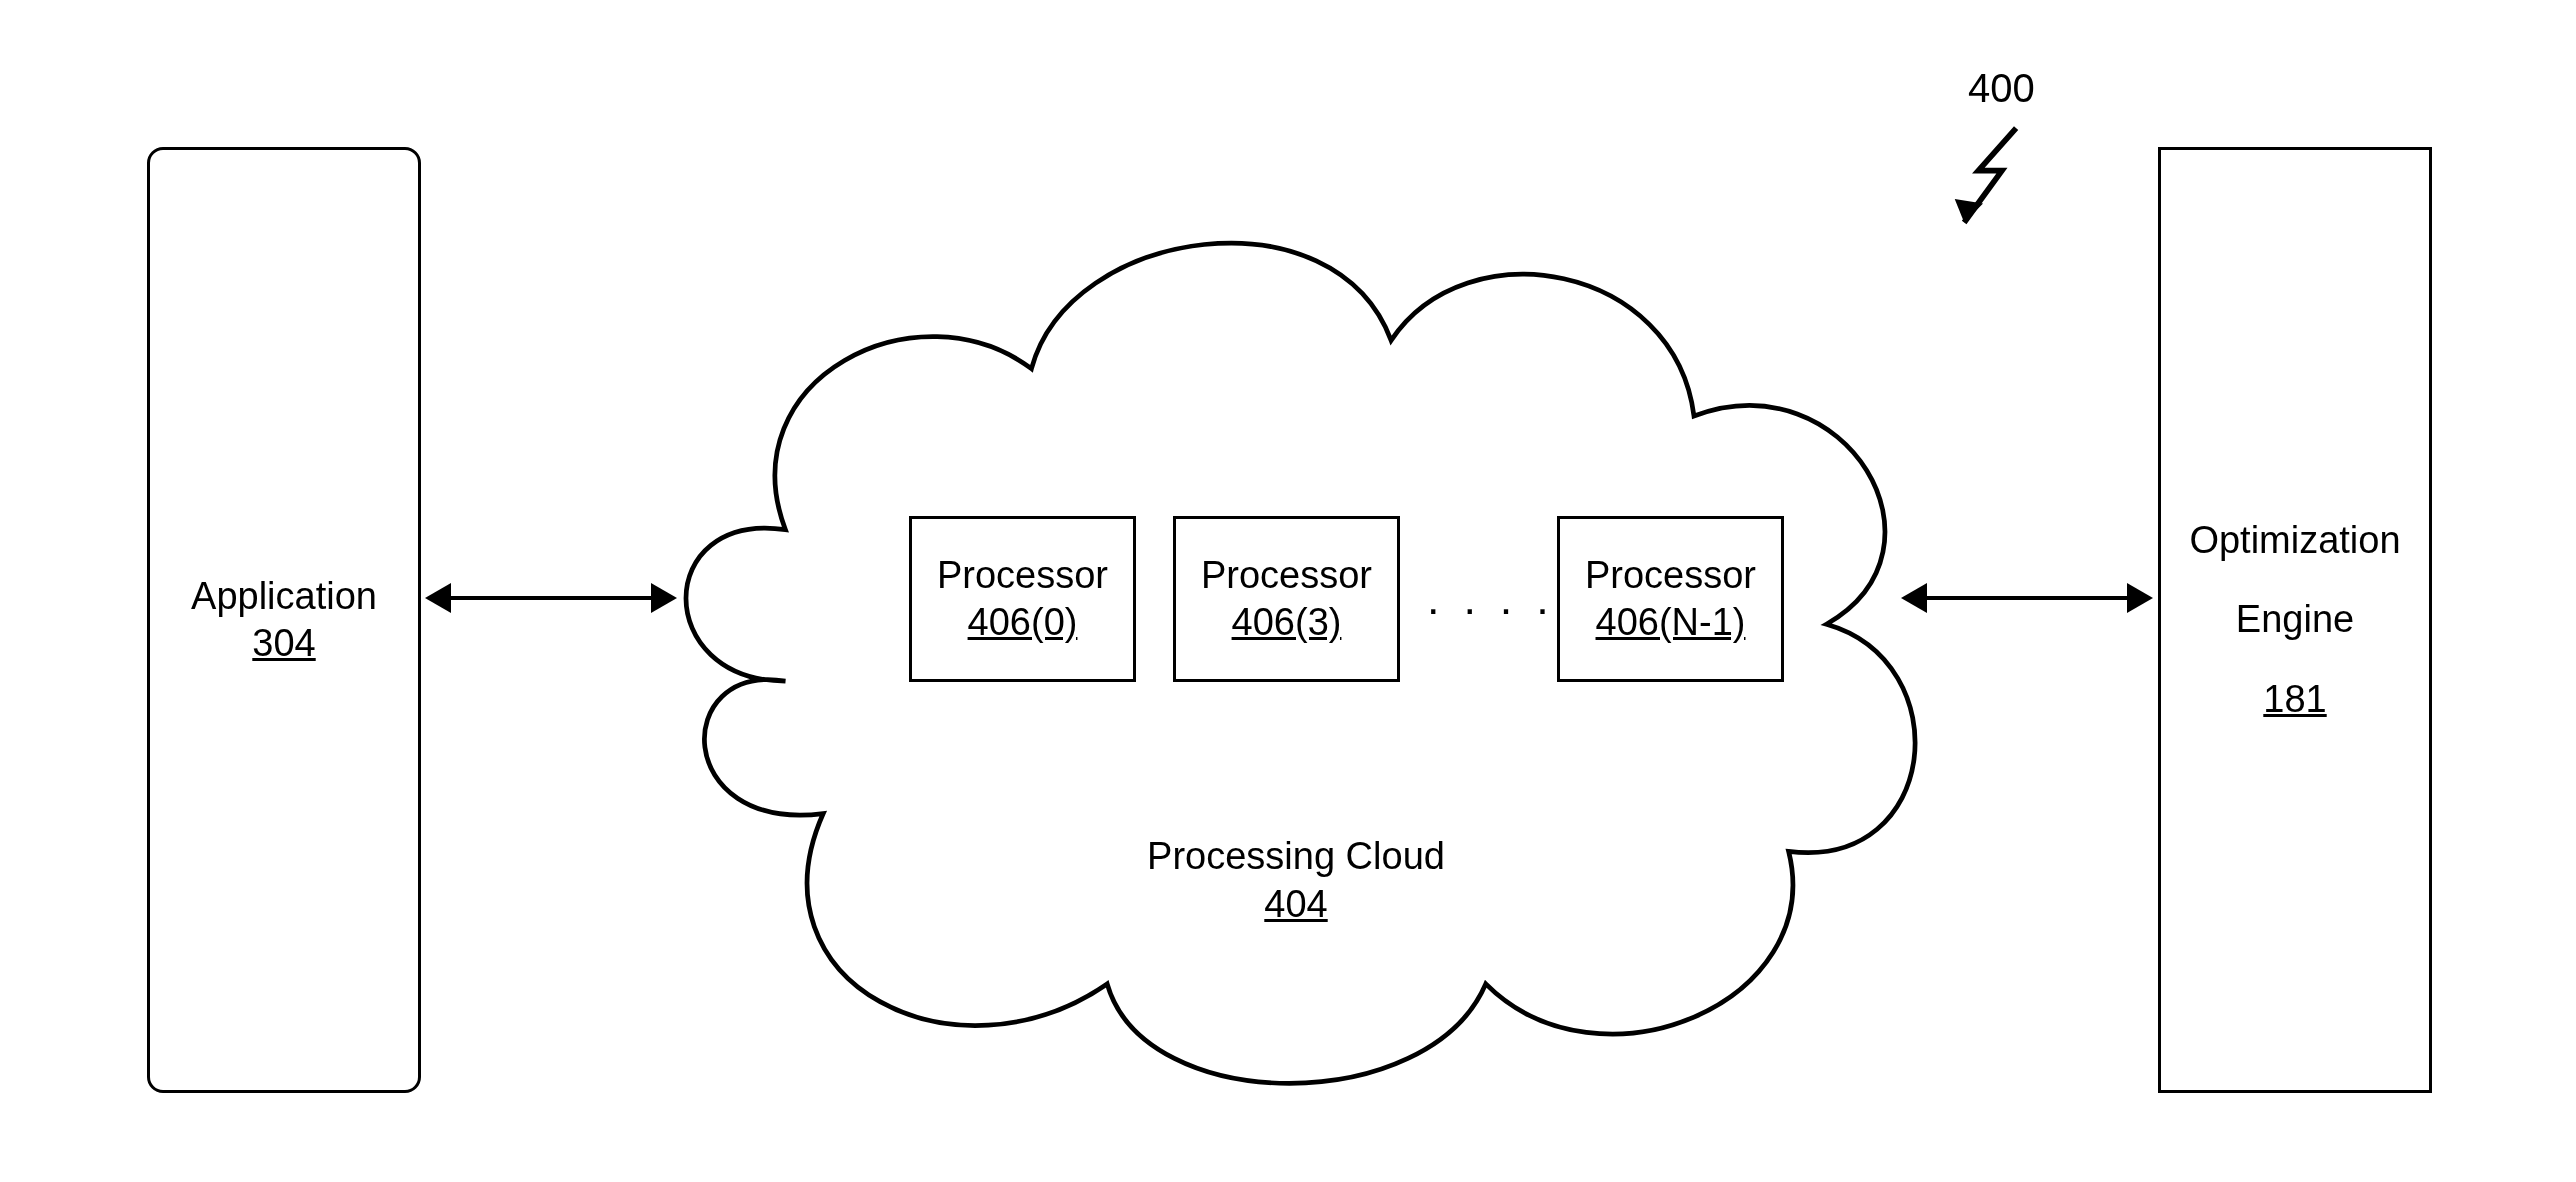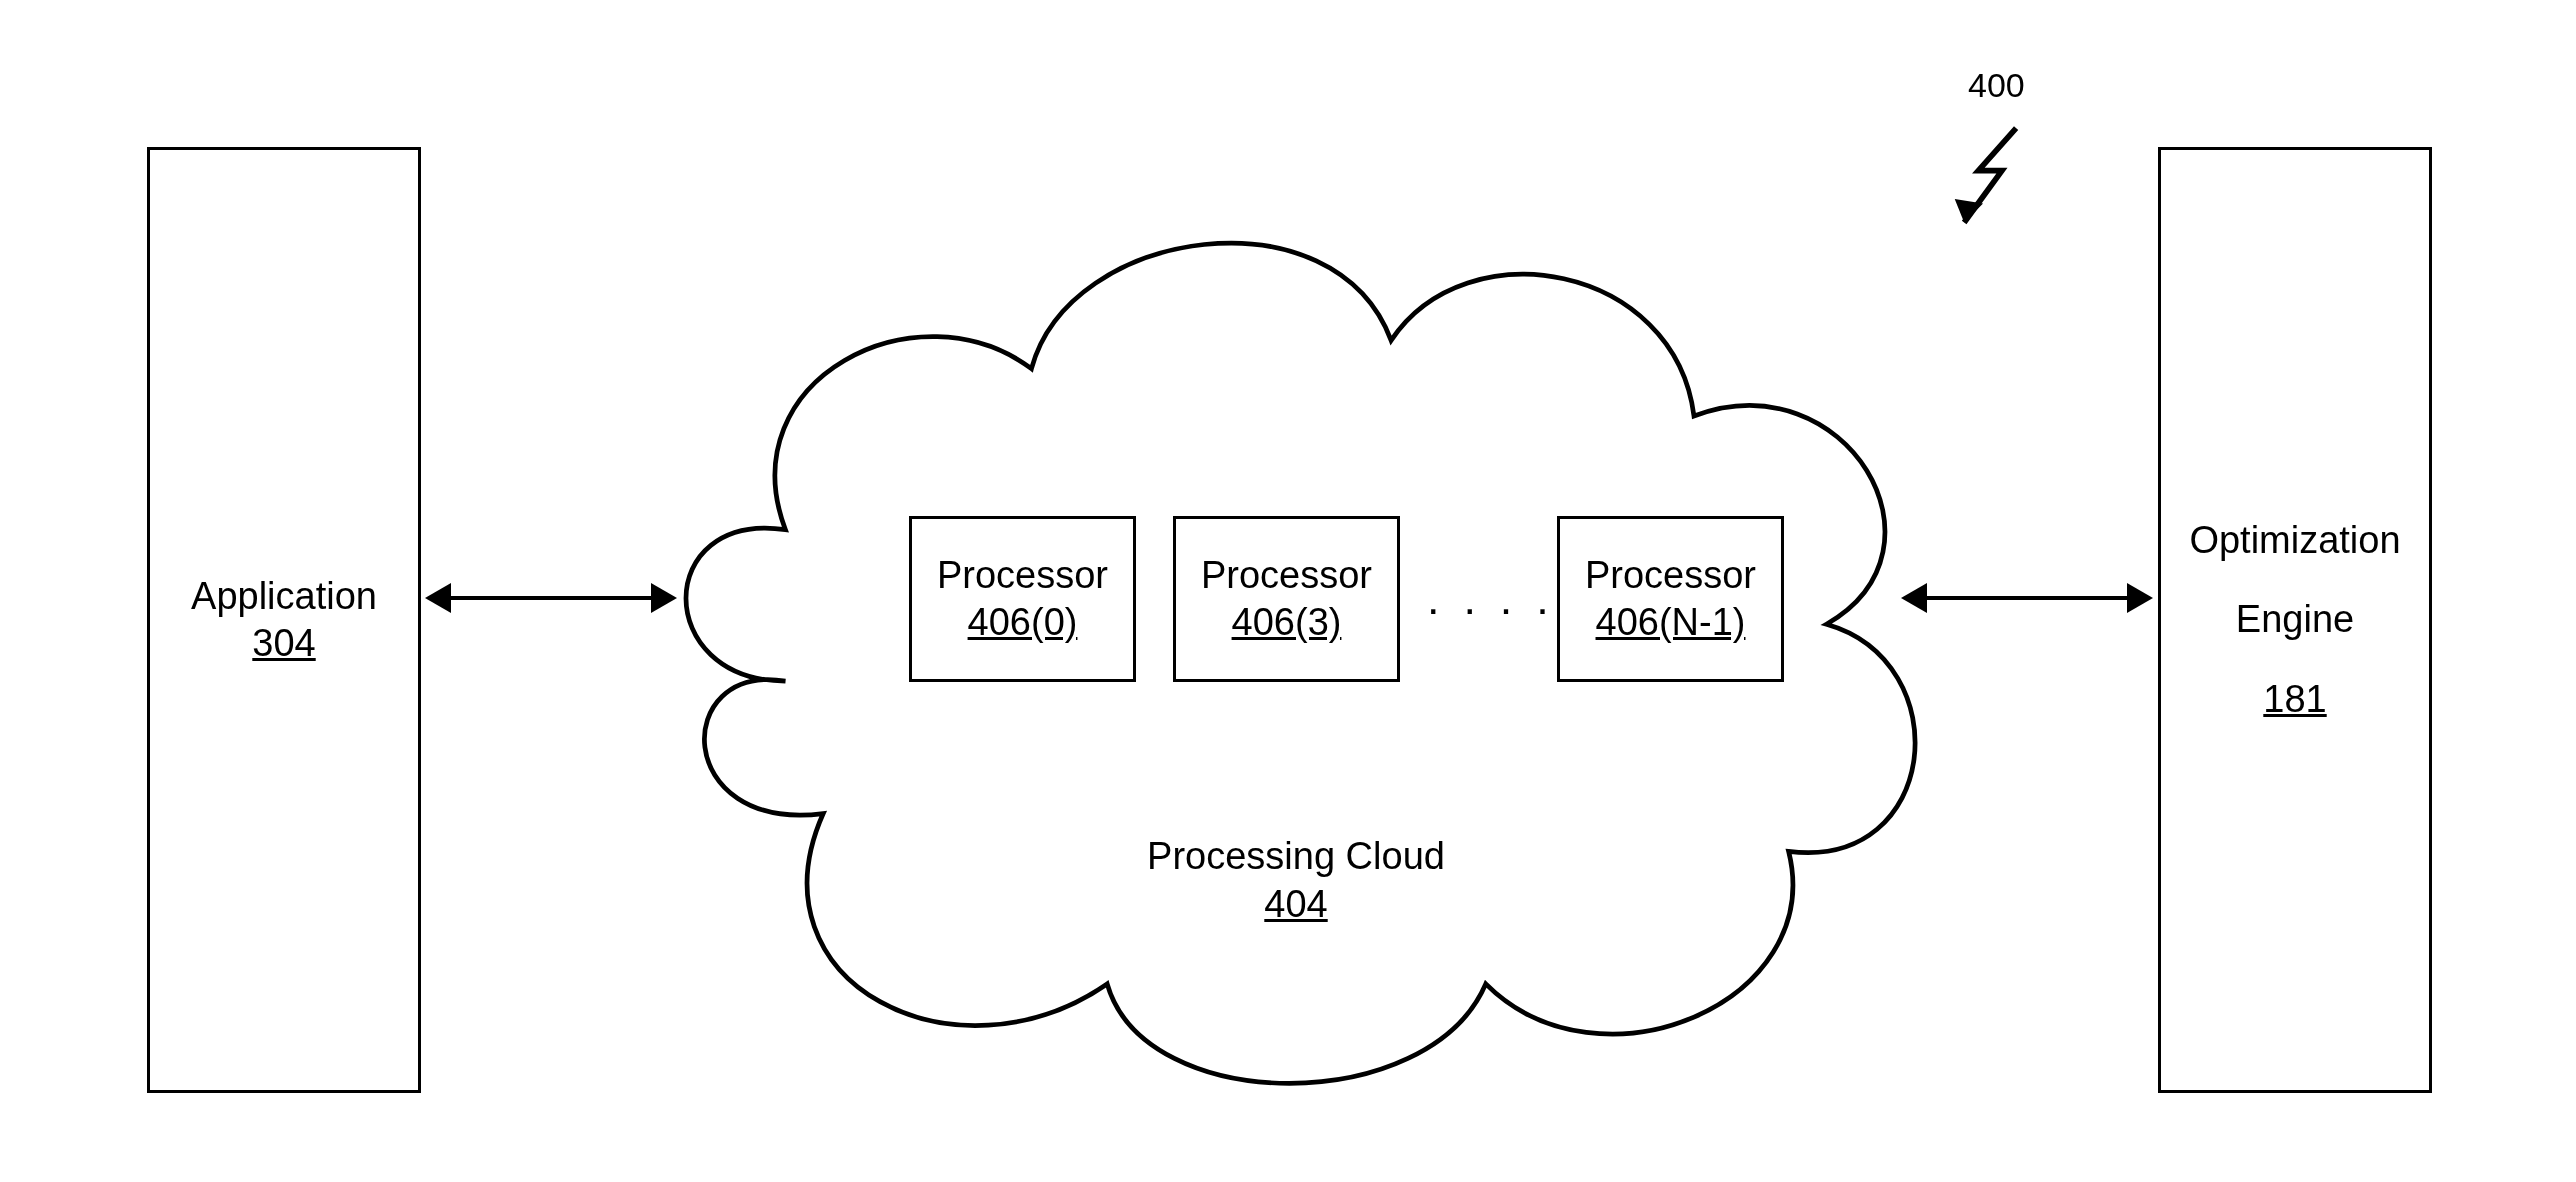--- a/index.html
+++ b/index.html
@@ -32,21 +32,21 @@
   .ref {
     text-decoration: underline;
   }
   .label-block {
     position: absolute;
     text-align: center;
     line-height: 1.25;
   }
   .figlabel {
     position: absolute;
-    font-size: 34px;
+    font-size: 40px;
   }
   
   .hline {
     position: absolute;
     height: 0;
     border-top: 4.7px solid #000;
   }
   .arrow-head {
     position: absolute;
     width: 0;
@@ -75,21 +75,21 @@
 <body>
 
 <div class="stage">
 
   <div class="figlabel" style="left:1968px; top:66px;">400</div>
   <svg style="position:absolute; left:1950px; top:123px; width:85px; height:114px;" viewBox="0 0 90 120">
     <polyline points="70,5 30,50 55,50 15,105" fill="none" stroke="#000" stroke-width="6"></polyline>
     <polygon points="15,105 35,85 5,80" fill="#000"></polygon>
   </svg>
 
-  <div class="box" style="left:147px; top:147px; width:274px; height:946px;">
+  <div class="box" style="left:147px; top:147px; width:274px; height:946px;border-radius:16px;">
     <div>Application</div>
     <div class="ref">304</div>
   </div>
 
   <div class="box" style="left:2158px; top:147px; width:274px; height:946px;gap:32px;">
     <div>Optimization</div>
     <div>Engine</div>
     <div class="ref">181</div>
   </div>
 

